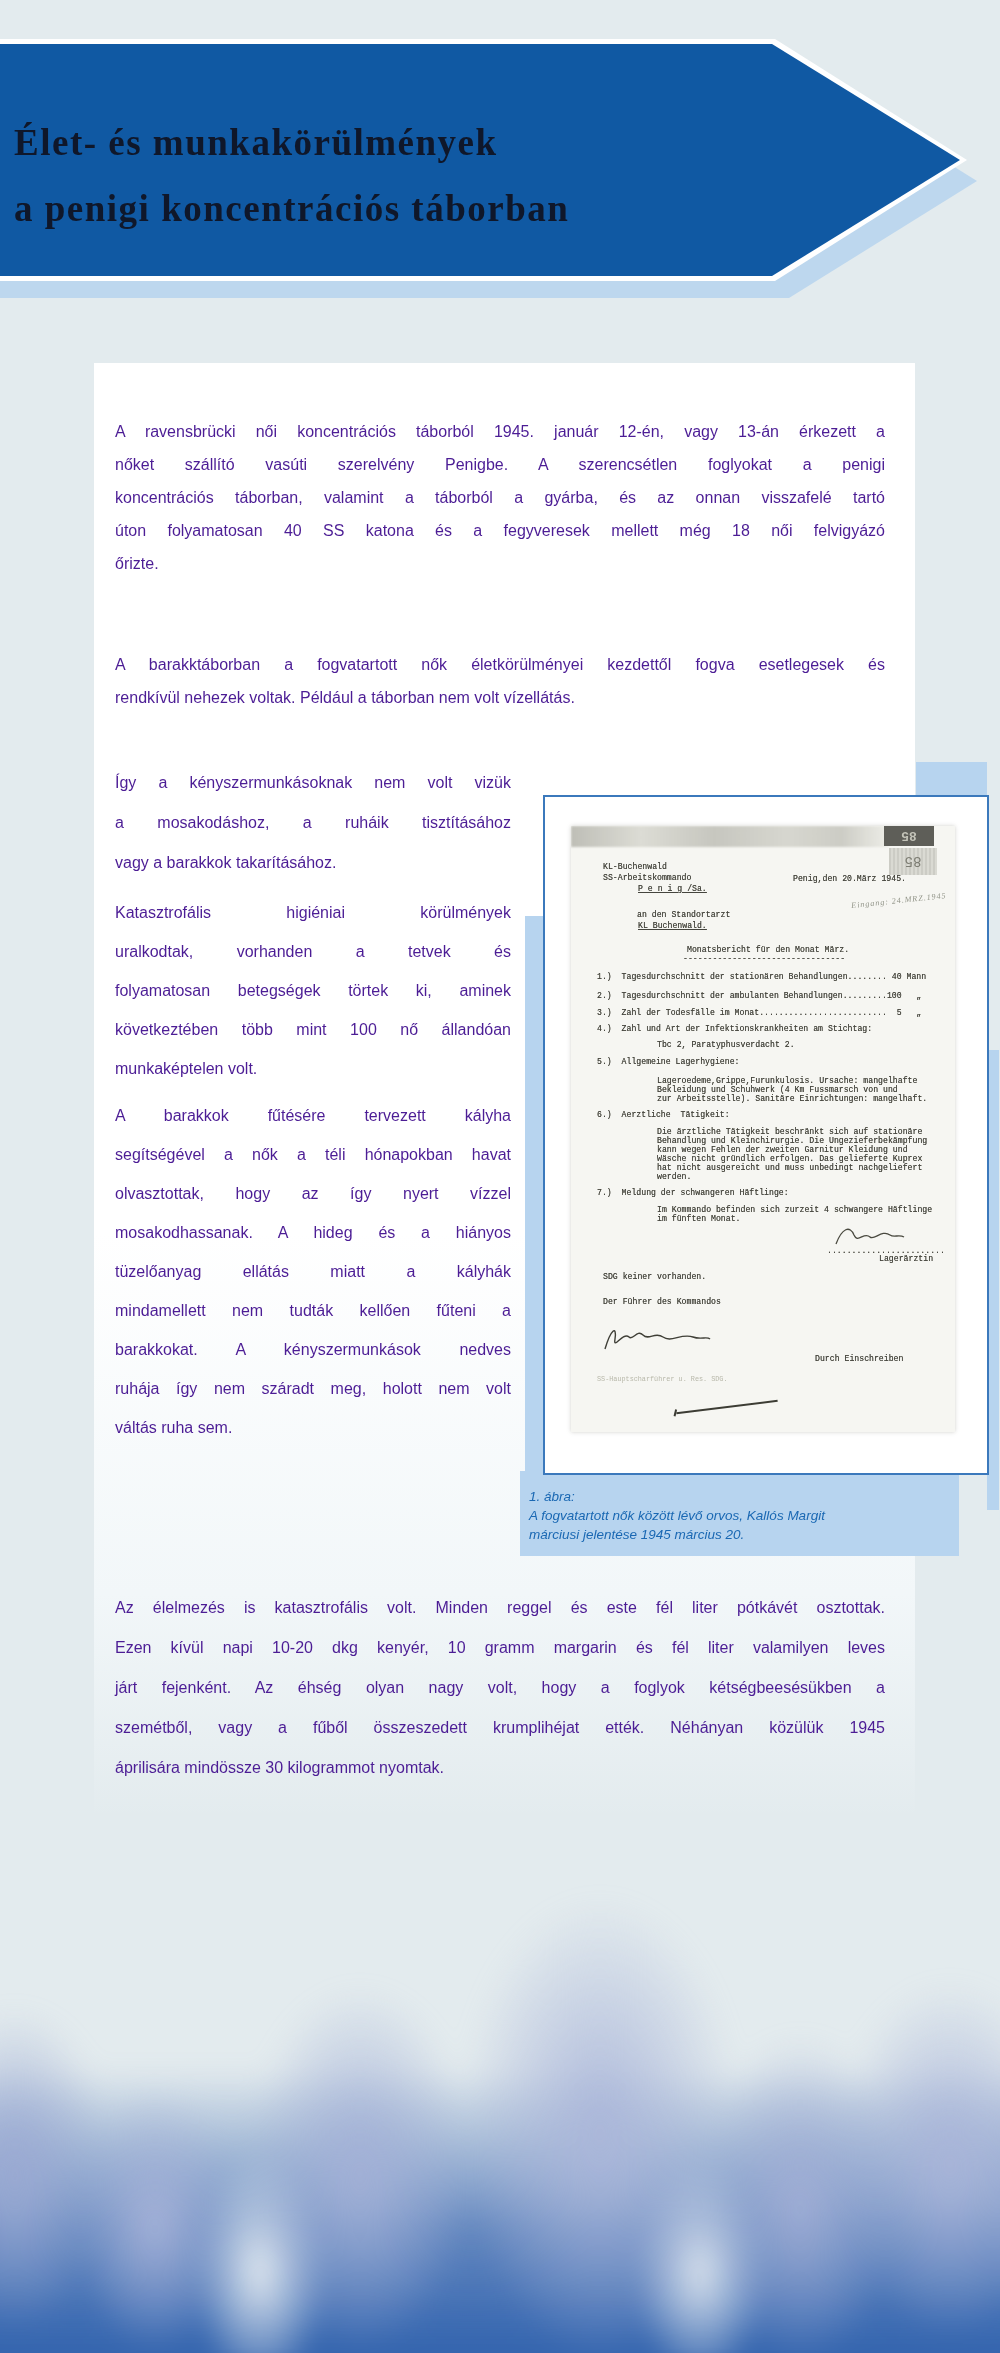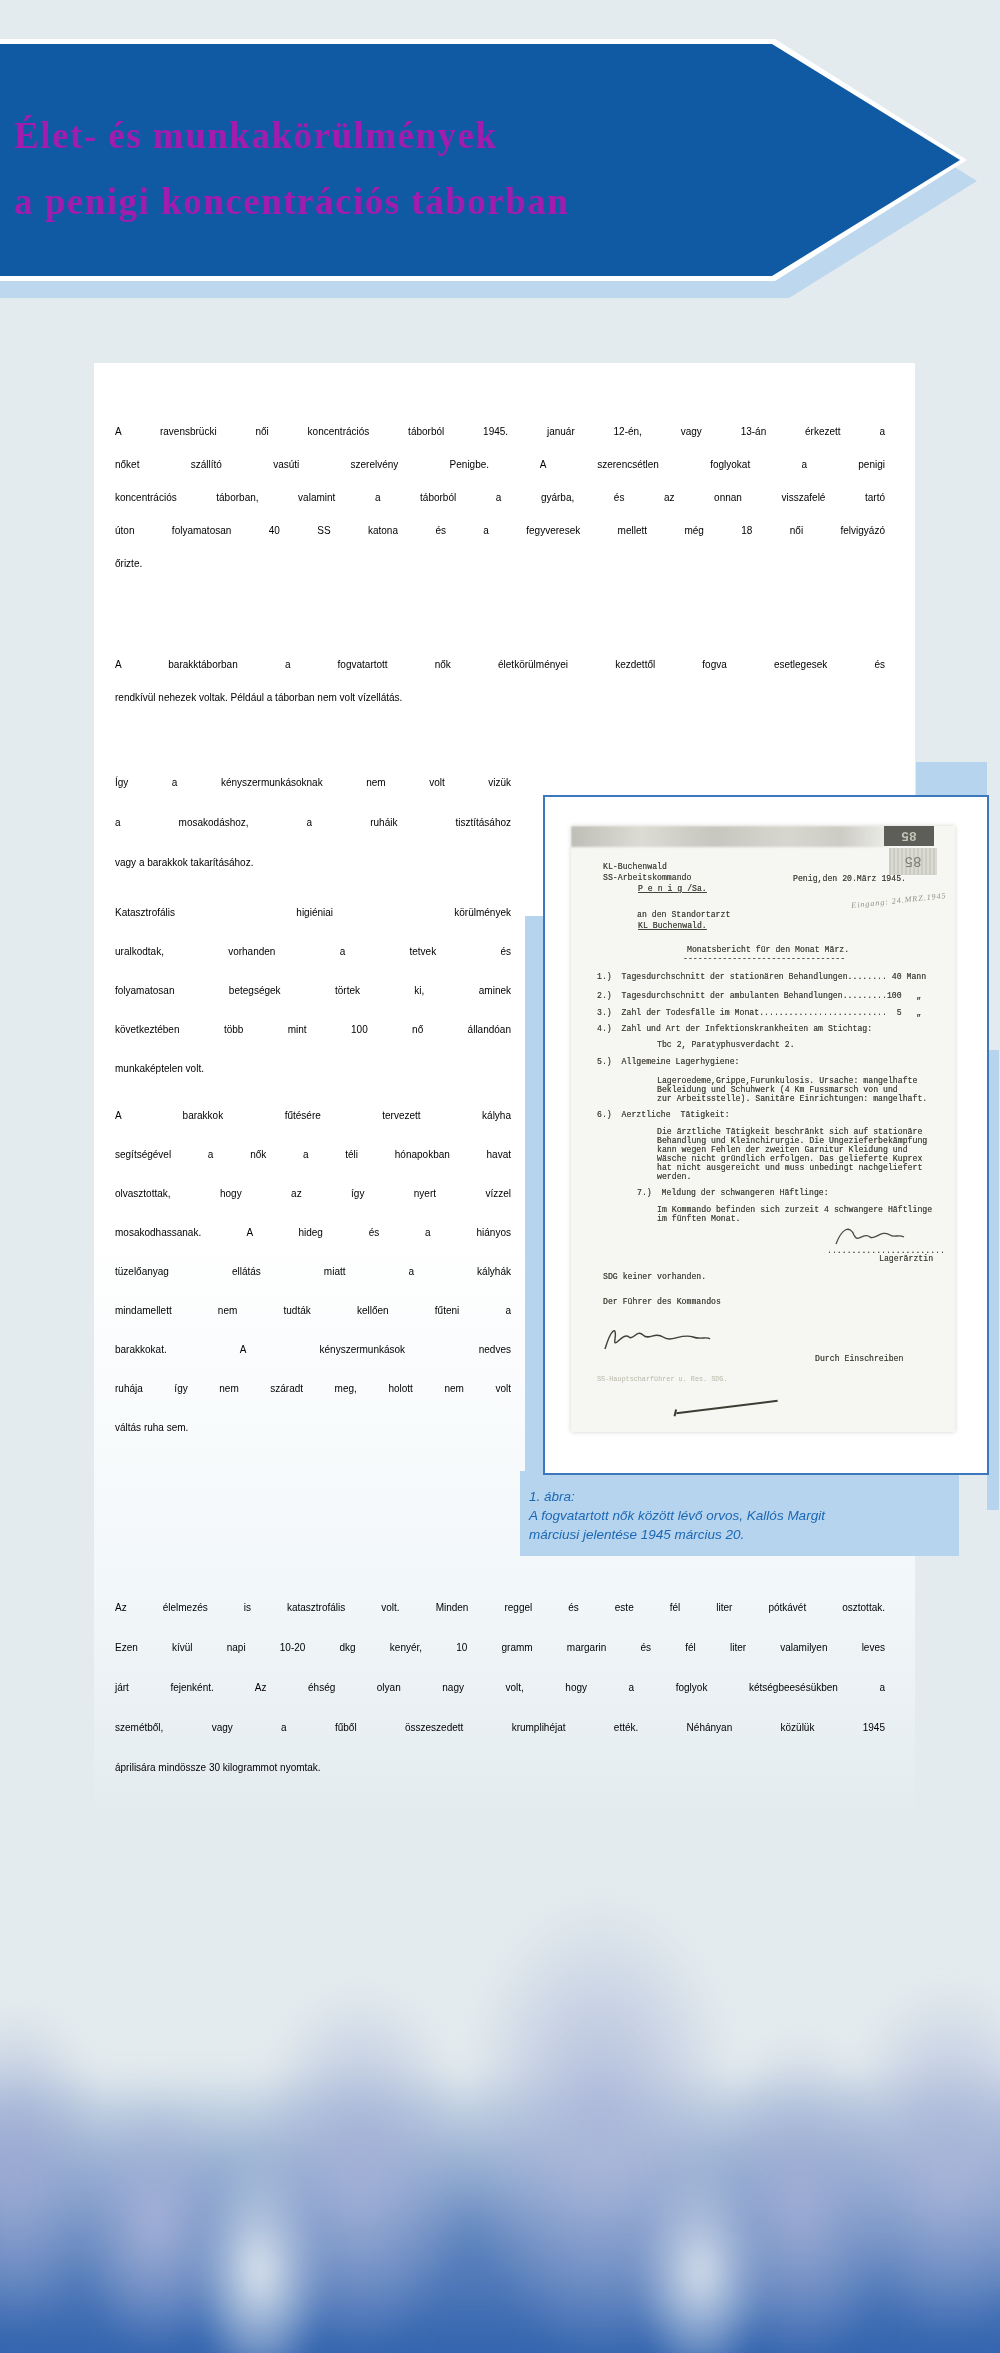--- a/index.html
+++ b/index.html
@@ -4,30 +4,30 @@
 <style>
   html,body{margin:0;padding:0;}
   body{width:1000px;height:2353px;position:relative;overflow:hidden;
        background:#e3ebee;font-family:"Liberation Sans",sans-serif;}
 
   
   .arrow{position:absolute;left:0;top:0;width:1000px;height:310px;}
   .arrow-light{background:#bdd7ee;clip-path:polygon(0 64px,789px 64px,977px 181px,789px 298px,0 298px);}
   .arrow-white{background:#ffffff;clip-path:polygon(0 39px,775px 39px,967px 160px,775px 281px,0 281px);}
   .arrow-dark{background:#1059a3;clip-path:polygon(0 44px,772px 44px,960px 160px,772px 276px,0 276px);}
-  .banner-title{position:absolute;left:14px;top:103px;color:#a21caf;
+  .banner-title{position:absolute;left:14px;top:110px;color:#0f172a;
     font-family:"Liberation Serif",serif;font-weight:700;font-size:37px;
     line-height:66px;letter-spacing:1.5px;white-space:nowrap;}
 
   
   .card{position:absolute;left:94px;top:363px;width:821px;height:1500px;
     background:linear-gradient(180deg,#ffffff 0%,#ffffff 58%,#f2f7f9 82%,rgba(242,247,249,0) 97%);}
 
   
-  .para{position:absolute;color:#000000;font-size:10px;}
+  .para{position:absolute;color:#4c1d95;font-size:16px;}
   .jline{text-align:justify;text-align-last:justify;}
   .jline.last{text-align-last:left;}
   .p-wide{left:115px;width:770px;line-height:33px;}
   .p-narrow{left:115px;width:396px;line-height:39px;}
   #p1{top:415px;} #p2{top:648px;}
   #p3{top:763px;line-height:40px;} #p4{top:893px;} #p5{top:1096px;}
   #p6{top:1588px;line-height:40px;}
 
   
   .bd{position:absolute;background:#b7d4ef;}
@@ -167,21 +167,21 @@
           <div class="dline" style="left: 86px; top: 250px;">Lageroedeme,Grippe,Furunkulosis. Ursache: mangelhafte</div>
           <div class="dline" style="left: 86px; top: 259px;">Bekleidung und Schuhwerk (4 Km Fussmarsch von und</div>
           <div class="dline" style="left: 86px; top: 268px;">zur Arbeitsstelle). Sanitäre Einrichtungen: mangelhaft.</div>
           <div class="dline" style="left: 26px; top: 284px;">6.)  Aerztliche  Tätigkeit:</div>
           <div class="dline" style="left: 86px; top: 301px;">Die ärztliche Tätigkeit beschränkt sich auf stationäre</div>
           <div class="dline" style="left: 86px; top: 310px;">Behandlung und Kleinchirurgie. Die Ungezieferbekämpfung</div>
           <div class="dline" style="left: 86px; top: 319px;">kann wegen Fehlen der zweiten Garnitur Kleidung und</div>
           <div class="dline" style="left: 86px; top: 328px;">Wäsche nicht gründlich erfolgen. Das gelieferte Kuprex</div>
           <div class="dline" style="left: 86px; top: 337px;">hat nicht ausgereicht und muss unbedingt nachgeliefert</div>
           <div class="dline" style="left: 86px; top: 346px;">werden.</div>
-          <div class="dline" style="left: 26px; top: 362px; margin-left: 40px;">7.)  Meldung der schwangeren Häftlinge:</div>
+          <div class="dline" style="left: 26px; top: 362px;">7.)  Meldung der schwangeren Häftlinge:</div>
           <div class="dline" style="left: 86px; top: 379px;">Im Kommando befinden sich zurzeit 4 schwangere Häftlinge</div>
           <div class="dline" style="left: 86px; top: 388px;">im fünften Monat.</div>
           <div class="dline" style="left: 256px; top: 420px;">........................</div>
           <div class="dline" style="left: 280px; top: 428px; padding-left: 28px;">Lagerärztin</div>
           <div class="dline" style="left: 32px; top: 446px;">SDG keiner vorhanden.</div>
           <div class="dline" style="left: 32px; top: 471px;">Der Führer des Kommandos</div>
           <div class="dline" style="left: 244px; top: 528px;">Durch Einschreiben</div>
           <div class="dline faint" style="left: 26px; top: 549px;">SS-Hauptscharführer u. Res. SDG.</div>
         </div>
       <svg class="sig-svg" style="left:262px;top:396px;" width="74" height="30" viewBox="0 0 74 30">

